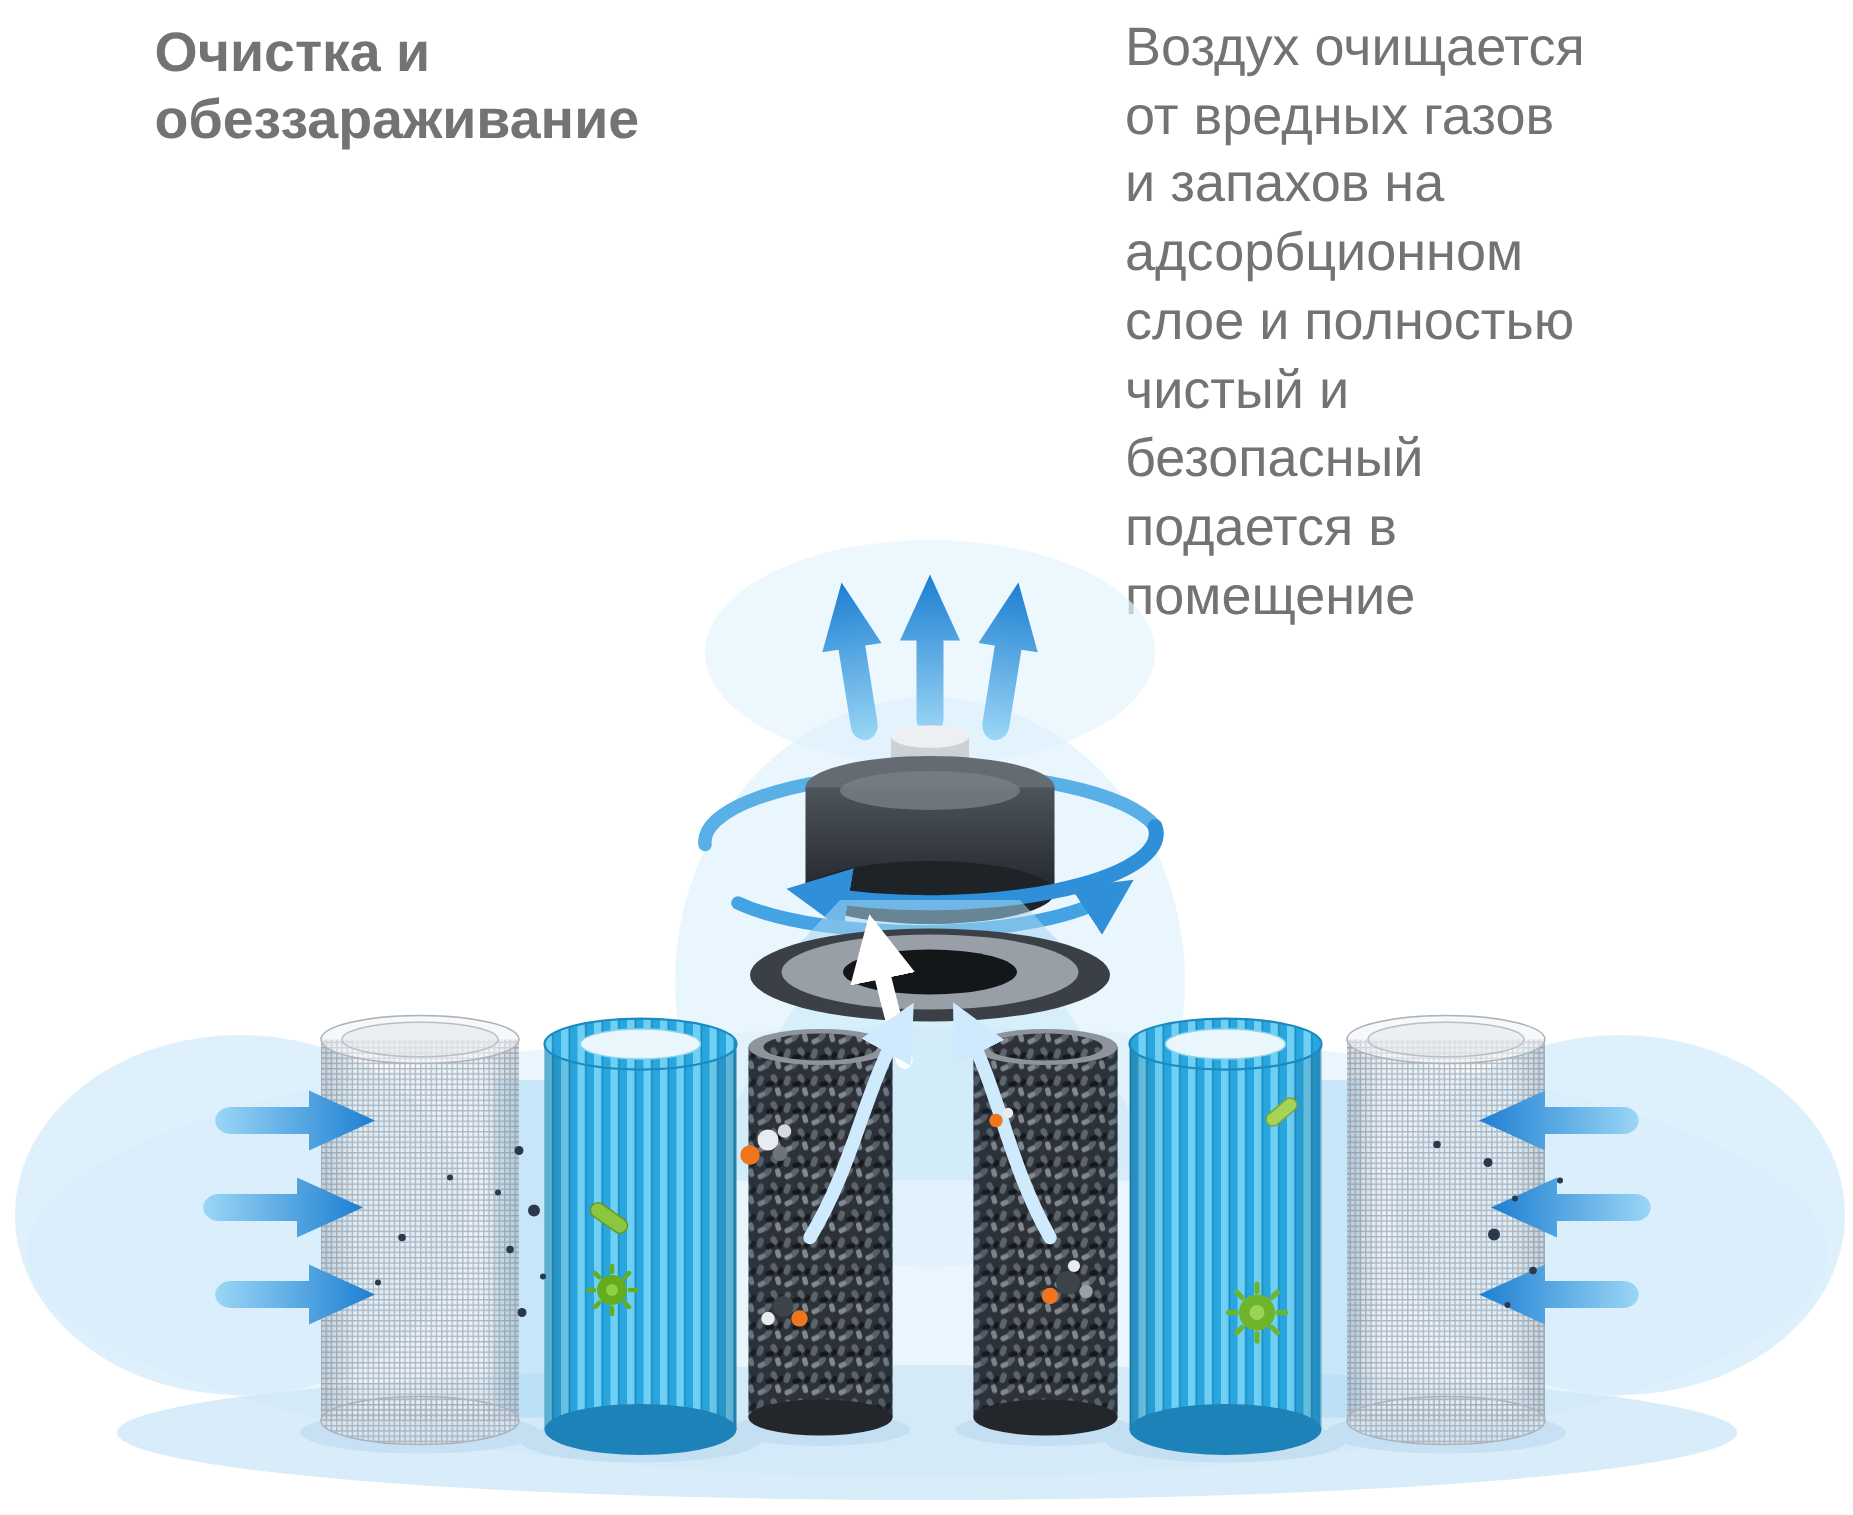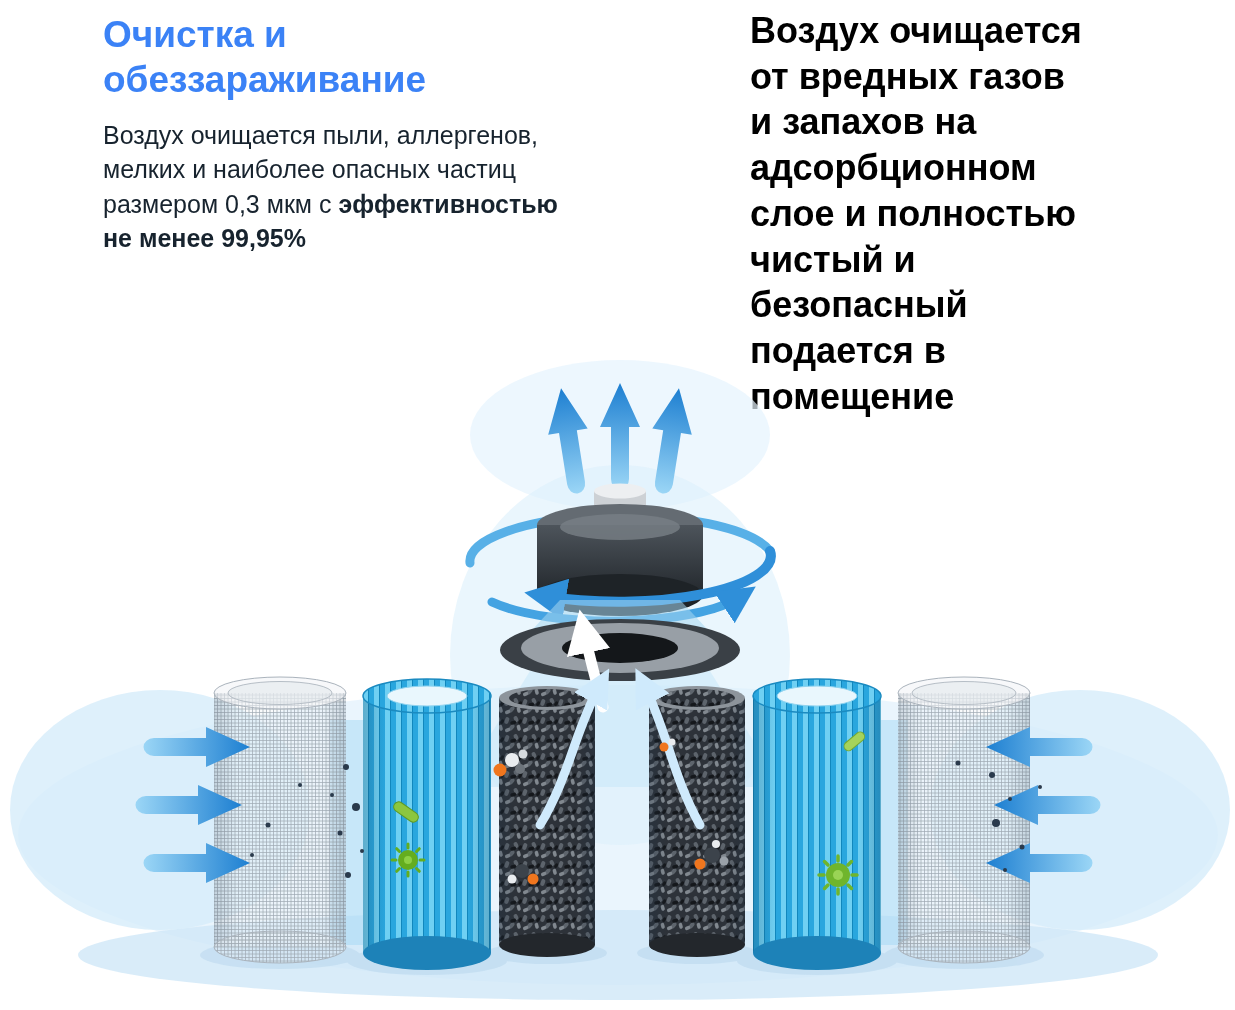--- a/index.html
+++ b/index.html
@@ -1,36 +1,35 @@
 <!DOCTYPE html>
 <html><head>
 <meta charset="utf-8">
 <style>
   html,body{margin:0;padding:0;background:#ffffff;}
   .page{position:relative;width:1235px;height:1010px;background:#ffffff;overflow:hidden;
         font-family:"Liberation Sans",sans-serif;color:#14202b;}
   .heading{position:absolute;left:103px;top:12px;margin:0;font-size:37px;font-weight:700;
-           line-height:1.22;white-space:pre-line;color:#3b82f6;}
+           line-height:1.22;white-space:pre-line;color:#737373;}
   .para{position:absolute;left:103px;width:478px;margin:0;font-size:25px;line-height:1.37;color:#17232e;}
   .para b{font-weight:700;}
   .p1{top:118px;}
   .p2{top:301px;}
-  .right-heading{position:absolute;left:750px;top:8px;width:430px;font-size:36px;font-weight:700;
-                 line-height:1.27;white-space:pre-line;color:#000000;}
+  .right-heading{position:absolute;left:750px;top:8px;width:430px;font-size:36px;font-weight:400;
+                 line-height:1.27;white-space:pre-line;color:#737373;}
   .illo{position:absolute;left:0;top:355px;}
 </style>
 </head>
 <body>
 
 <div class="page">
 
   <h1 class="heading">Очистка и
 обеззараживание</h1>
 
-  <p class="para p1"><span>Воздух очищается пыли, аллергенов, мелких и наиболее опасных частиц размером 0,3 мкм с </span><b>эффективностью не менее 99,95%</b></p>
 
 
   <div class="right-heading">Воздух очищается
 от вредных газов
 и запахов на
 адсорбционном
 слое и полностью
 чистый и
 безопасный
 подается в

